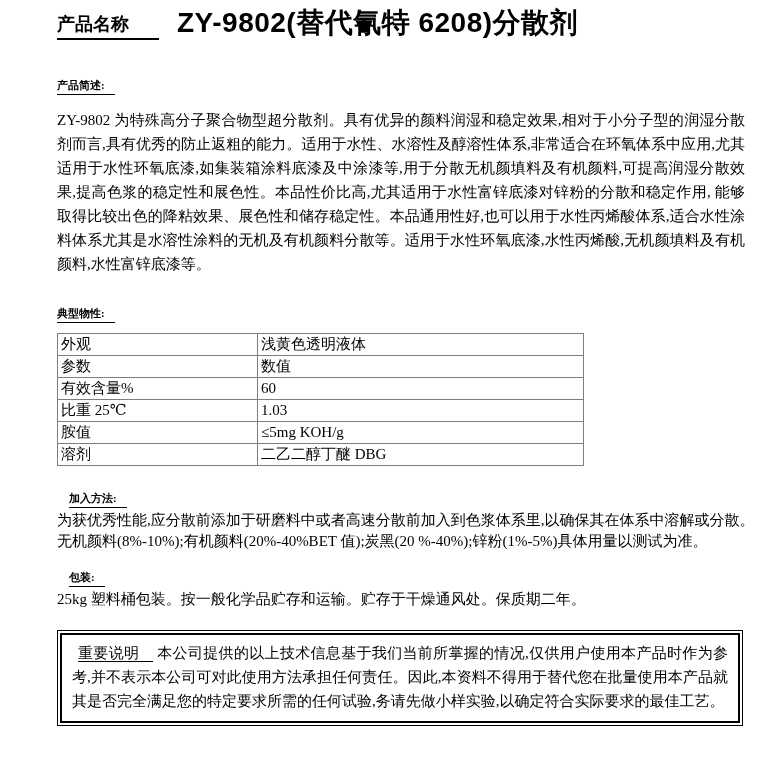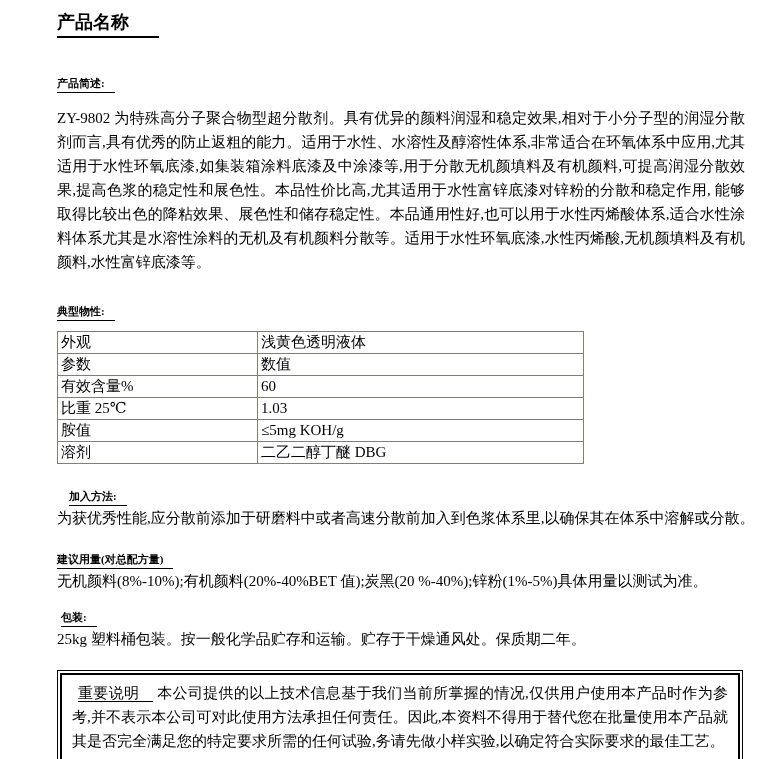--- a/index.html
+++ b/index.html
@@ -5,21 +5,21 @@
   * { margin: 0; padding: 0; box-sizing: border-box; }
   html, body {
     width: 781px;
     background: #ffffff;
     color: #000000;
     font-family: "Liberation Serif", "DejaVu Serif", serif;
   }
   .page {
     width: 781px;
     height: 759px;
-    padding: 10px 36px 0 57px;
+    padding: 4px 36px 0 57px;
     overflow: hidden;
   }
 
   
   .doc-header {
     display: flex;
     align-items: flex-end;
     gap: 18px;
   }
   .product-name-label {
@@ -45,21 +45,21 @@
     font-size: 11px;
     font-weight: bold;
     border-bottom: 1px solid #000;
     padding-right: 10px;
     padding-bottom: 1px;
   }
   .h-intro   { margin: 36px 0 13px; }
   .h-props   { margin: 30px 0 10px; }
   .h-add     { margin: 25px 12px 2px; }
   .h-dose    { margin: 23px 0 2px; }
-  .h-pack    { margin: 18px 4px 2px; }
+  .h-pack    { margin: 18px 12px 2px; }
 
   
   .body-text {
     font-size: 15px;
     line-height: 24px;
     text-align: justify;
   }
   .single-line {
     font-size: 15px;
     line-height: 21px;
@@ -106,20 +106,21 @@
     margin-right: 4px;
   }
 </style>
 </head>
 <body>
 
 <div class="page">
 
   <div class="doc-header">
     <span class="product-name-label">产品名称</span>
+    <span class="page-title">ZY-9802(替代氰特 6208)分散剂</span>
   </div>
 
   <div>
     <span class="sec-heading h-intro">产品简述:</span>
     <p class="body-text">ZY-9802 为特殊高分子聚合物型超分散剂。具有优异的颜料润湿和稳定效果,相对于小分子型的润湿分散剂而言,具有优秀的防止返粗的能力。适用于水性、水溶性及醇溶性体系,非常适合在环氧体系中应用,尤其适用于水性环氧底漆,如集装箱涂料底漆及中涂漆等,用于分散无机颜填料及有机颜料,可提高润湿分散效果,提高色浆的稳定性和展色性。本品性价比高,尤其适用于水性富锌底漆对锌粉的分散和稳定作用, 能够取得比较出色的降粘效果、展色性和储存稳定性。本品通用性好,也可以用于水性丙烯酸体系,适合水性涂料体系尤其是水溶性涂料的无机及有机颜料分散等。适用于水性环氧底漆,水性丙烯酸,无机颜填料及有机颜料,水性富锌底漆等。</p>
   </div>
 
   <div>
     <span class="sec-heading h-props">典型物性:</span>
     <table class="props-table">
@@ -155,21 +156,20 @@
     </tbody>
       </table>
   </div>
 
   <div>
     <span class="sec-heading h-add">加入方法:</span>
     <p class="single-line">为获优秀性能,应分散前添加于研磨料中或者高速分散前加入到色浆体系里,以确保其在体系中溶解或分散。</p>
   </div>
 
   <div>
-    <span class="sec-heading h-dose">建议用量(对总配方量)</span>
     <p class="single-line">无机颜料(8%-10%);有机颜料(20%-40%BET 值);炭黑(20 %-40%);锌粉(1%-5%)具体用量以测试为准。</p>
   </div>
 
   <div>
     <span class="sec-heading h-pack">包装:</span>
     <p class="single-line">25kg 塑料桶包装。按一般化学品贮存和运输。贮存于干燥通风处。保质期二年。</p>
   </div>
 
   <div class="notice-box">
     <div class="notice-inner">

